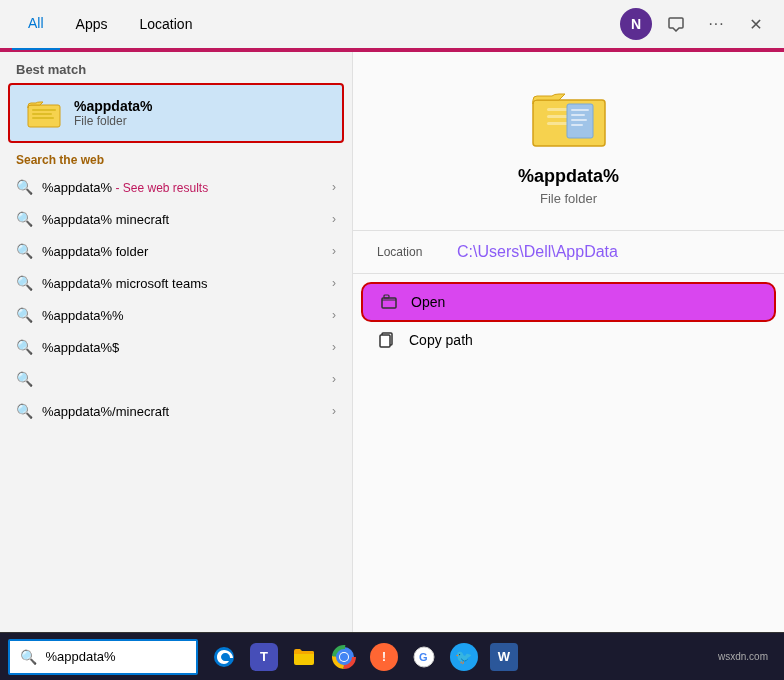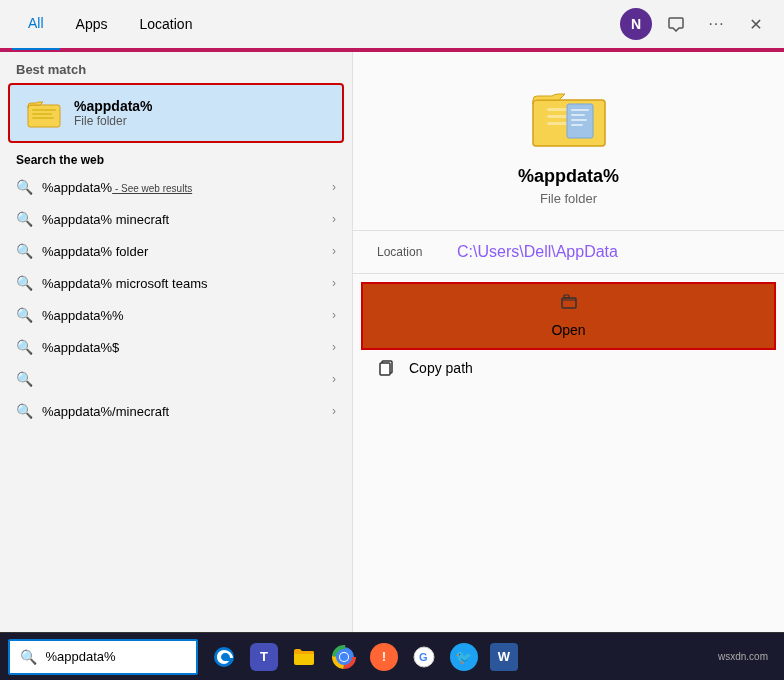--- a/index.html
+++ b/index.html
@@ -115,21 +115,21 @@
     }
     .best-match-type {
       font-size: 12px;
       color: #555;
     }
 
     
     .search-web-label {
       font-size: 12px;
       font-weight: 600;
-      color: #000000;
+      color: #a16207;
       padding: 10px 16px 4px 16px;
     }
 
     .result-item {
       display: flex;
       align-items: center;
       padding: 8px 16px;
       cursor: pointer;
       justify-content: space-between;
     }
@@ -141,23 +141,22 @@
     .result-search-icon {
       font-size: 14px;
       color: #666;
       width: 16px;
     }
     .result-text {
       font-size: 13px;
       color: #000;
     }
     .result-text span {
-      color: #404040;
-      font-size: 10px;
-      text-decoration: underline;
+      color: #be185d;
+      font-size: 12px;
     }
     .result-chevron {
       font-size: 12px;
       color: #888;
     }
 
     
     .right-panel {
       flex: 1;
       background: #fafafa;
@@ -220,26 +219,25 @@
       display: flex;
       align-items: center;
       padding: 10px 24px;
       gap: 12px;
       cursor: pointer;
       font-size: 14px;
       color: #000;
     }
 
     .action-item.highlighted {
-      background: #c2410c;
+      background: #d946ef;
       border: 2px solid #cc0000;
-      border-radius: 0;
+      border-radius: 10px;
       margin: 0 8px;
       padding: 10px 16px;
-      flex-direction: column;
     }
 
     .action-icon {
       font-size: 14px;
       color: #333;
       width: 20px;
       display: flex;
       align-items: center;
       justify-content: center;
     }

